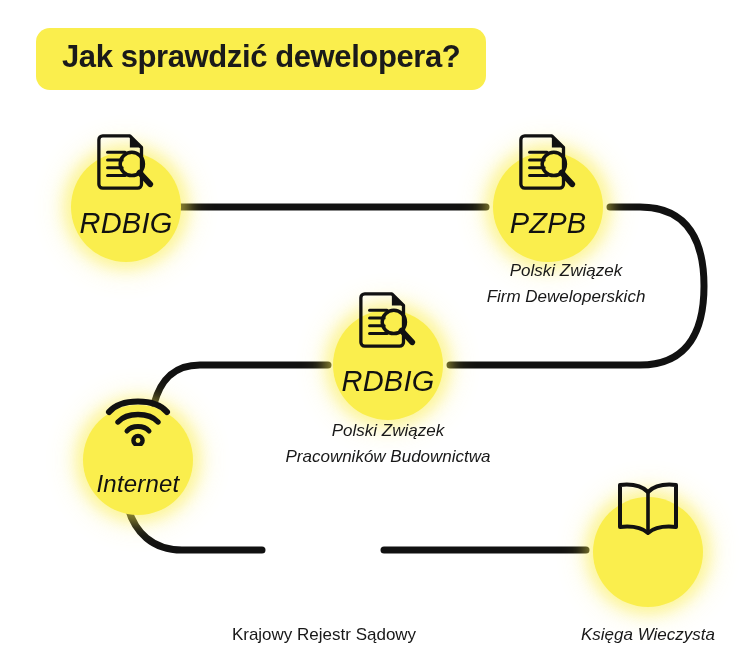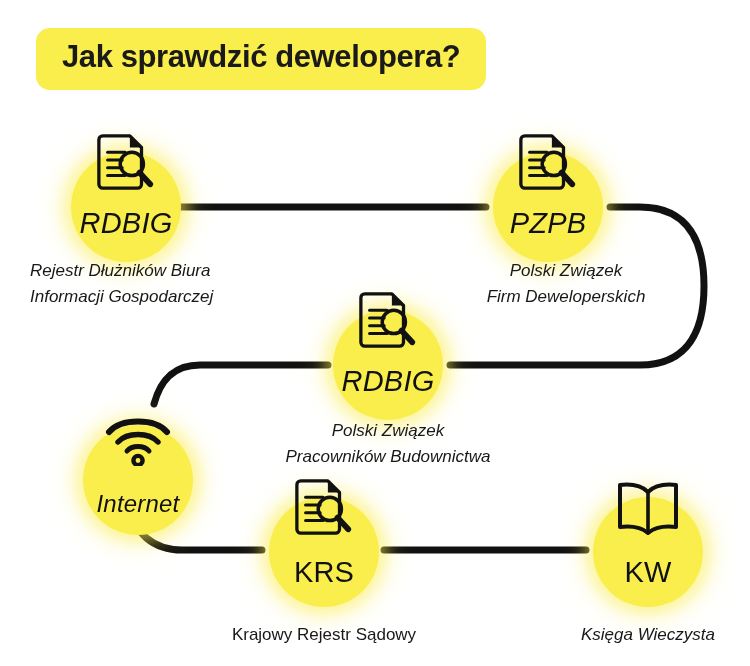--- a/index.html
+++ b/index.html
@@ -170,22 +170,20 @@
         <line x1="13" y1="22" x2="31" y2="22"></line>
         <line x1="13" y1="30" x2="28" y2="30"></line>
         <line x1="13" y1="38" x2="28" y2="38"></line>
         <line x1="13" y1="46" x2="31" y2="46"></line>
       </g>
       <circle cx="38" cy="34" r="12" fill="none" stroke="#111" stroke-width="3.6"></circle>
       <line x1="46" y1="43" x2="57" y2="55" stroke="#111" stroke-width="6" stroke-linecap="round"></line>
     </svg>
     <div class="node-label">RDBIG</div>
   </div>
-  <div class="caption left" style="left:30px; top:258px; width:260px;">Rejestr Dłużników Biura
-Informacji Gospodarczej</div>
 
   <div class="node" style="left:486px; top:145px;">
     <div class="bubble"></div>
     <svg class="glyph" viewBox="0 0 64 64">
       <path d="M8 5 h28 l12 12 v38 a4 4 0 0 1 -4 4 h-36 a4 4 0 0 1 -4 -4 v-46 a4 4 0 0 1 4 -4 z" fill="none" stroke="#111" stroke-width="3.4" stroke-linejoin="round"></path>
       <path d="M36 5 l12 12 h-12 z" fill="#111"></path>
       <g stroke="#111" stroke-width="3.2" stroke-linecap="round">
         <line x1="13" y1="22" x2="31" y2="22"></line>
         <line x1="13" y1="30" x2="28" y2="30"></line>
         <line x1="13" y1="38" x2="28" y2="38"></line>
@@ -211,54 +209,37 @@
         <line x1="13" y1="46" x2="31" y2="46"></line>
       </g>
       <circle cx="38" cy="34" r="12" fill="none" stroke="#111" stroke-width="3.6"></circle>
       <line x1="46" y1="43" x2="57" y2="55" stroke="#111" stroke-width="6" stroke-linecap="round"></line>
     </svg>
     <div class="node-label">RDBIG</div>
   </div>
   <div class="caption center" style="left:268px; top:418px; width:240px;">Polski Związek
 Pracowników Budownictwa</div>
 
-  <div class="node internet" style="left:76px; top:418px;">
+  <div class="node internet" style="left:76px; top:398px;">
     <div class="bubble"></div>
     <svg class="glyph wifi" viewBox="0 0 68 52">
       <g fill="none" stroke="#111" stroke-linecap="round">
         <path d="M5 18 C17 4 51 4 63 18" stroke-width="6"></path>
         <path d="M14 28 C23 18 45 18 54 28" stroke-width="5.4"></path>
         <path d="M23 37 C28 31 40 31 45 37" stroke-width="5"></path>
       </g>
       <circle cx="34" cy="46.5" r="4.6" fill="none" stroke="#111" stroke-width="4.4"></circle>
     </svg>
     <div class="node-label">Internet</div>
   </div>
 
-  <div class="node krs upright" style="left:262px; top:490px;">
-    <div class="bubble"></div>
-    <svg class="glyph" viewBox="0 0 64 64">
-      <path d="M8 5 h28 l12 12 v38 a4 4 0 0 1 -4 4 h-36 a4 4 0 0 1 -4 -4 v-46 a4 4 0 0 1 4 -4 z" fill="none" stroke="#111" stroke-width="3.4" stroke-linejoin="round"></path>
-      <path d="M36 5 l12 12 h-12 z" fill="#111"></path>
-      <g stroke="#111" stroke-width="3.2" stroke-linecap="round">
-        <line x1="13" y1="22" x2="31" y2="22"></line>
-        <line x1="13" y1="30" x2="28" y2="30"></line>
-        <line x1="13" y1="38" x2="28" y2="38"></line>
-        <line x1="13" y1="46" x2="31" y2="46"></line>
-      </g>
-      <circle cx="38" cy="34" r="12" fill="none" stroke="#111" stroke-width="3.6"></circle>
-      <line x1="46" y1="43" x2="57" y2="55" stroke="#111" stroke-width="6" stroke-linecap="round"></line>
-    </svg>
-    <div class="node-label">KRS</div>
-  </div>
   <div class="caption center upright" style="left:204px; top:622px; width:240px;text-align:center;">Krajowy Rejestr Sądowy</div>
 
   <div class="node kw upright" style="left:586px; top:490px;">
     <div class="bubble"></div>
     <svg class="glyph book" viewBox="0 0 68 58">
       <path d="M34 12 C27 5 15 4 6 5 L6 47 C15 46 27 47 34 53 C41 47 53 46 62 47 L62 5 C53 4 41 5 34 12 Z" fill="none" stroke="#111" stroke-width="4" stroke-linejoin="round"></path>
       <line x1="34" y1="12" x2="34" y2="53" stroke="#111" stroke-width="3.6"></line>
     </svg>
-    <div class="node-label">KW</div>
   </div>
   <div class="caption center" style="left:558px; top:622px; width:180px;font-style:italic;">Księga Wieczysta</div>
 
 </div>
 
 </body></html>

